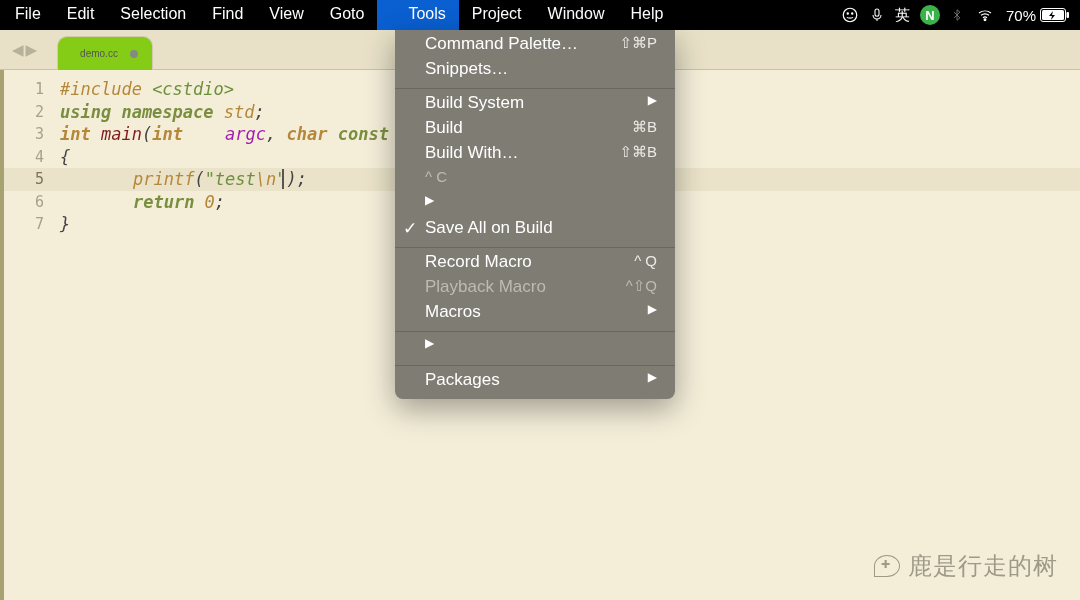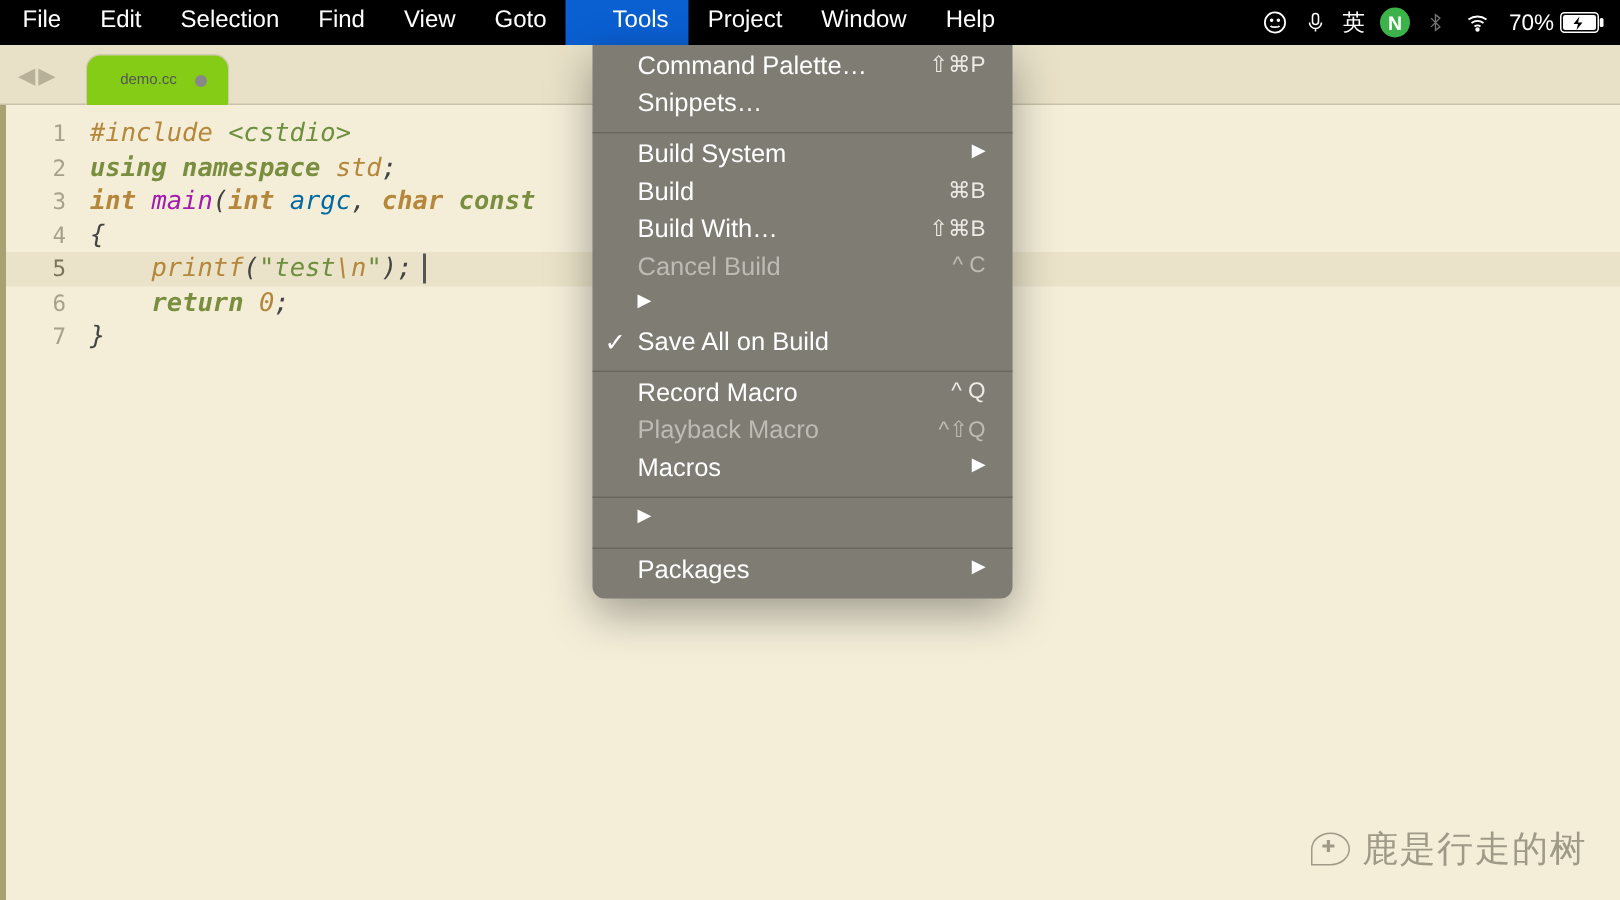--- a/index.html
+++ b/index.html
@@ -124,26 +124,26 @@
     padding-top: 8px;
     position: relative;
     font-style: italic;
   }
   .code .line { height: 22.5px; white-space: pre; }
   .code .line.current { background: #eae3c9; }
 
   .tok-pre   { color: #b5873b; } 
   .tok-inc   { color: #6d8f3e; } 
   .tok-kw    { color: #7a8e3f; font-weight: 600; } 
-  .tok-func  { color: #a21caf; } 
+  .tok-func  { color: #7f1d1d; } 
   .tok-str   { color: #6d8f3e; }
   .tok-esc   { color: #b5873b; }
   .tok-num   { color: #b5873b; }
   .tok-punct { color: #444; }
-  .tok-iden  { color: #0369a1; }
+  .tok-iden  { color: #a21caf; margin-left: 32px; }
   .tok-kw2   { color: #b5873b; font-weight:600; } 
 
   .caret {
     position: absolute;
     width: 1.5px; height: 20px;
     background: #555;
   }
 
   
   .dropdown {
@@ -307,21 +307,20 @@
     </div>
     <div class="row">
       <span class="label">Build</span>
       <span class="accel">⌘B</span>
     </div>
     <div class="row">
       <span class="label">Build With…</span>
       <span class="accel">⇧⌘B</span>
     </div>
     <div class="row disabled">
-      <span class="label">Cancel Build</span>
       <span class="accel disabled">^ C</span>
     </div>
     <div class="row">
       <span class="sub">▶</span>
     </div>
     <div class="row">
       <span class="check">✓</span>
       <span class="label">Save All on Build</span>
     </div>
     <hr>

